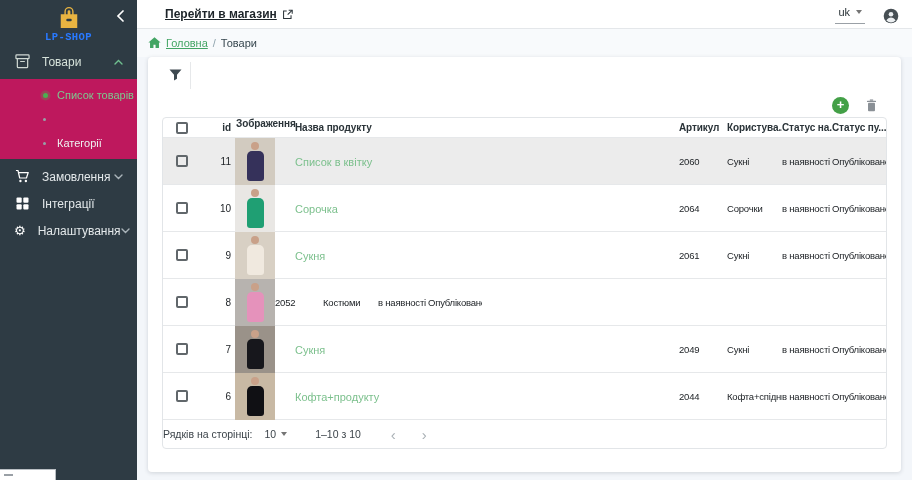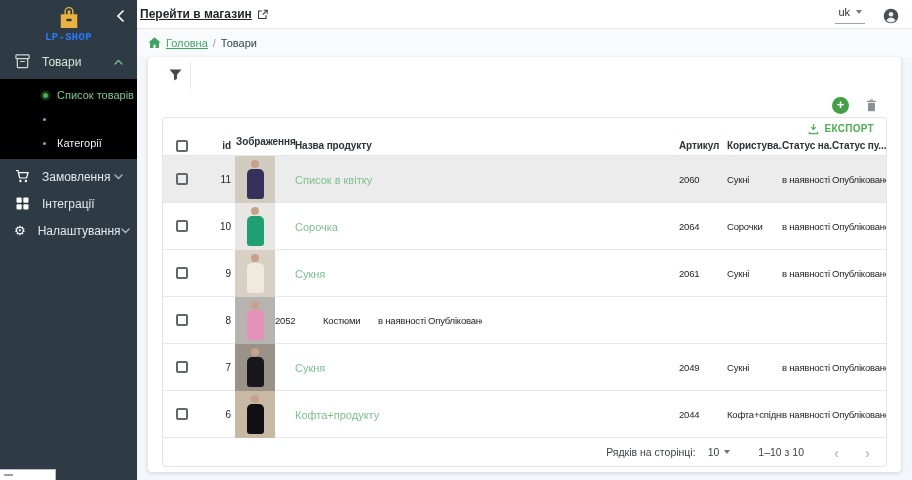--- a/index.html
+++ b/index.html
@@ -11,31 +11,31 @@
   .logo-row { height:46px; position:relative; padding-top:5px; }
   .logo { display:flex; flex-direction:column; align-items:center; width:100%; }
   .logo-text { color:#2979ff; font-weight:bold; font-size:10.5px; letter-spacing:.4px; margin-top:2px;font-family:Liberation Mono, monospace; }
   .collapse-btn { position:absolute; top:8px; right:12px; cursor:pointer; }
   .nav { padding-top:2px; }
   .group-row { height:27px; display:flex; align-items:center; padding:0 14px; cursor:pointer; }
   .group-icon { width:16px; display:flex; justify-content:center; }
   .group-label { font-size:12px; color:#e3e8ea; margin-left:12px; }
   .group-label.expanded { color:#d6e2da; }
   .group-chev { margin-left:auto; display:flex; }
-  .submenu { background:#000000; padding:4px 0; margin-top:4px; margin-bottom:4px; }
+  .submenu { background:#be185d; padding:4px 0; margin-top:4px; margin-bottom:4px; }
   .subitem { height:24px; display:flex; align-items:center; padding-left:43px; cursor:pointer; }
   .bullet { width:3px; height:3px; border-radius:50%; background:#97a1a7; margin-right:11px; flex-shrink:0; }
   .subitem.active .bullet { width:5px; height:5px; background:#4caf50; box-shadow:0 0 0 2.5px rgba(76,175,80,.28); margin-right:9px; }
   .subitem-label { font-size:11px; color:#eef2f1; }
   .subitem.active .subitem-label { color:#7cc98f; }
   .gear-glyph { font-family:"DejaVu Sans", sans-serif; color:#fff; font-size:13px; line-height:1; }
 
   
   .main { flex:1; display:flex; flex-direction:column; }
-  .topbar { height:29px; background:#fff; border-bottom:1px solid #e4e7ea; display:flex; align-items:center; padding:0 13px 0 3px; }
+  .topbar { height:29px; background:#fff; border-bottom:1px solid #e4e7ea; display:flex; align-items:center; padding:0 13px 0 28px; }
   .store-link { display:flex; align-items:center; gap:5px; font-size:12px; font-weight:bold; color:#1d2429; text-decoration:underline; cursor:pointer; }
   .topbar-right { margin-left:auto; display:flex; align-items:flex-end; }
   .lang-select { display:flex; align-items:center; gap:6px; font-size:11px; color:#2a3338; border-bottom:1px solid #9aa0a6; padding:2px 3px 5px 3px; min-width:26px; cursor:pointer; }
   .caret-down { width:0; height:0; border-left:3.5px solid transparent; border-right:3.5px solid transparent; border-top:4px solid #757575; }
   .avatar-btn { margin-left:18px; cursor:pointer; display:flex; }
 
   .breadcrumb { height:28px; display:flex; align-items:center; gap:5px; padding-left:11px; background:#f8fafc; font-size:11px; }
   .crumb-home { color:#43a564; text-decoration:underline; cursor:pointer; }
   .crumb-sep { color:#90a4ae; }
   .crumb-current { color:#37474f; }
@@ -68,21 +68,21 @@
   .c-pub { width:54px; flex-shrink:0; }
   .small-cell { font-size:9.5px; letter-spacing:-0.2px; overflow:hidden; white-space:nowrap; }
   .th { font-weight:bold; color:#2a3338; font-size:10px; letter-spacing:-0.1px; }
   .cb { width:12px; height:12px; border:2px solid #61676b; border-radius:2px; background:transparent; cursor:pointer; }
   .name-link { color:#7cc08d; font-size:11px; cursor:pointer; }
 
   .photo { width:40px; height:47px; position:relative; overflow:hidden; background:var(--pbg,#ddd); }
   .photo::before { content:""; position:absolute; left:16px; top:4px; width:8px; height:8px; border-radius:50%; background:#c9a189; }
   .photo::after { content:""; position:absolute; left:11.5px; top:13px; width:17px; height:30px; border-radius:5px 5px 3px 3px; background:var(--pfig,#333); }
 
-  .pagination { height:28px; display:flex; justify-content:flex-end; align-items:center; padding-right:16px; font-size:10.5px; color:#3c444a; }
+  .pagination { height:28px; display:flex; justify-content:flex-start; align-items:center; padding-right:16px; font-size:10.5px; color:#3c444a; }
   .pp-label { margin-right:12px; }
   .pp-select { display:flex; align-items:center; gap:5px; cursor:pointer; }
   .pp-range { margin-left:28px; }
   .page-nav { margin-left:30px; display:flex; gap:26px; }
   .nav-chev { color:#a9b0b5; font-size:15px; line-height:1; cursor:pointer; }
 
   .browser-tooltip { position:fixed; left:0; bottom:0; width:56px; height:11px; background:#fff; border:1px solid #babfc4; border-left:none; border-bottom:none; }
   .browser-tooltip::after { content:""; position:absolute; left:4px; top:4px; width:9px; height:2px; background:#9aa0a6; }
 </style>
 </head>
@@ -234,27 +234,20 @@
           <svg width="11" height="13" viewBox="0 0 12 14">
             <rect x="2.2" y="4" width="7.6" height="9.3" rx="1" fill="#8a9096"></rect>
             <rect x="1" y="1.8" width="10" height="1.5" rx="0.7" fill="#8a9096"></rect>
             <rect x="4.2" y="0.4" width="3.6" height="1.4" fill="#8a9096"></rect>
           </svg>
         </span>
       </div>
 
       <div class="table-card">
 
-        <div class="export-bar">
-          <svg width="11" height="12" viewBox="0 0 12 12">
-            <path d="M6 0.5v6M3.5 4L6 6.5 8.5 4" stroke="#4caf50" stroke-width="1.3" fill="none"></path>
-            <path d="M1.5 9v2h9V9" stroke="#4caf50" stroke-width="1.3" fill="none"></path>
-          </svg>
-          <span class="export-label">ЕКСПОРТ</span>
-        </div>
 
         <div class="thead">
           <div class="c-check">
               <div class="cb"></div>
             </div>
           <div class="c-id th">id</div>
           <div class="c-img th" style="padding-left:1px;">Зображення</div>
           <div class="c-name th">Назва продукту</div>
           <div class="c-sku th small-cell">Артикул</div>
           <div class="c-cat th small-cell">Користува...</div>

